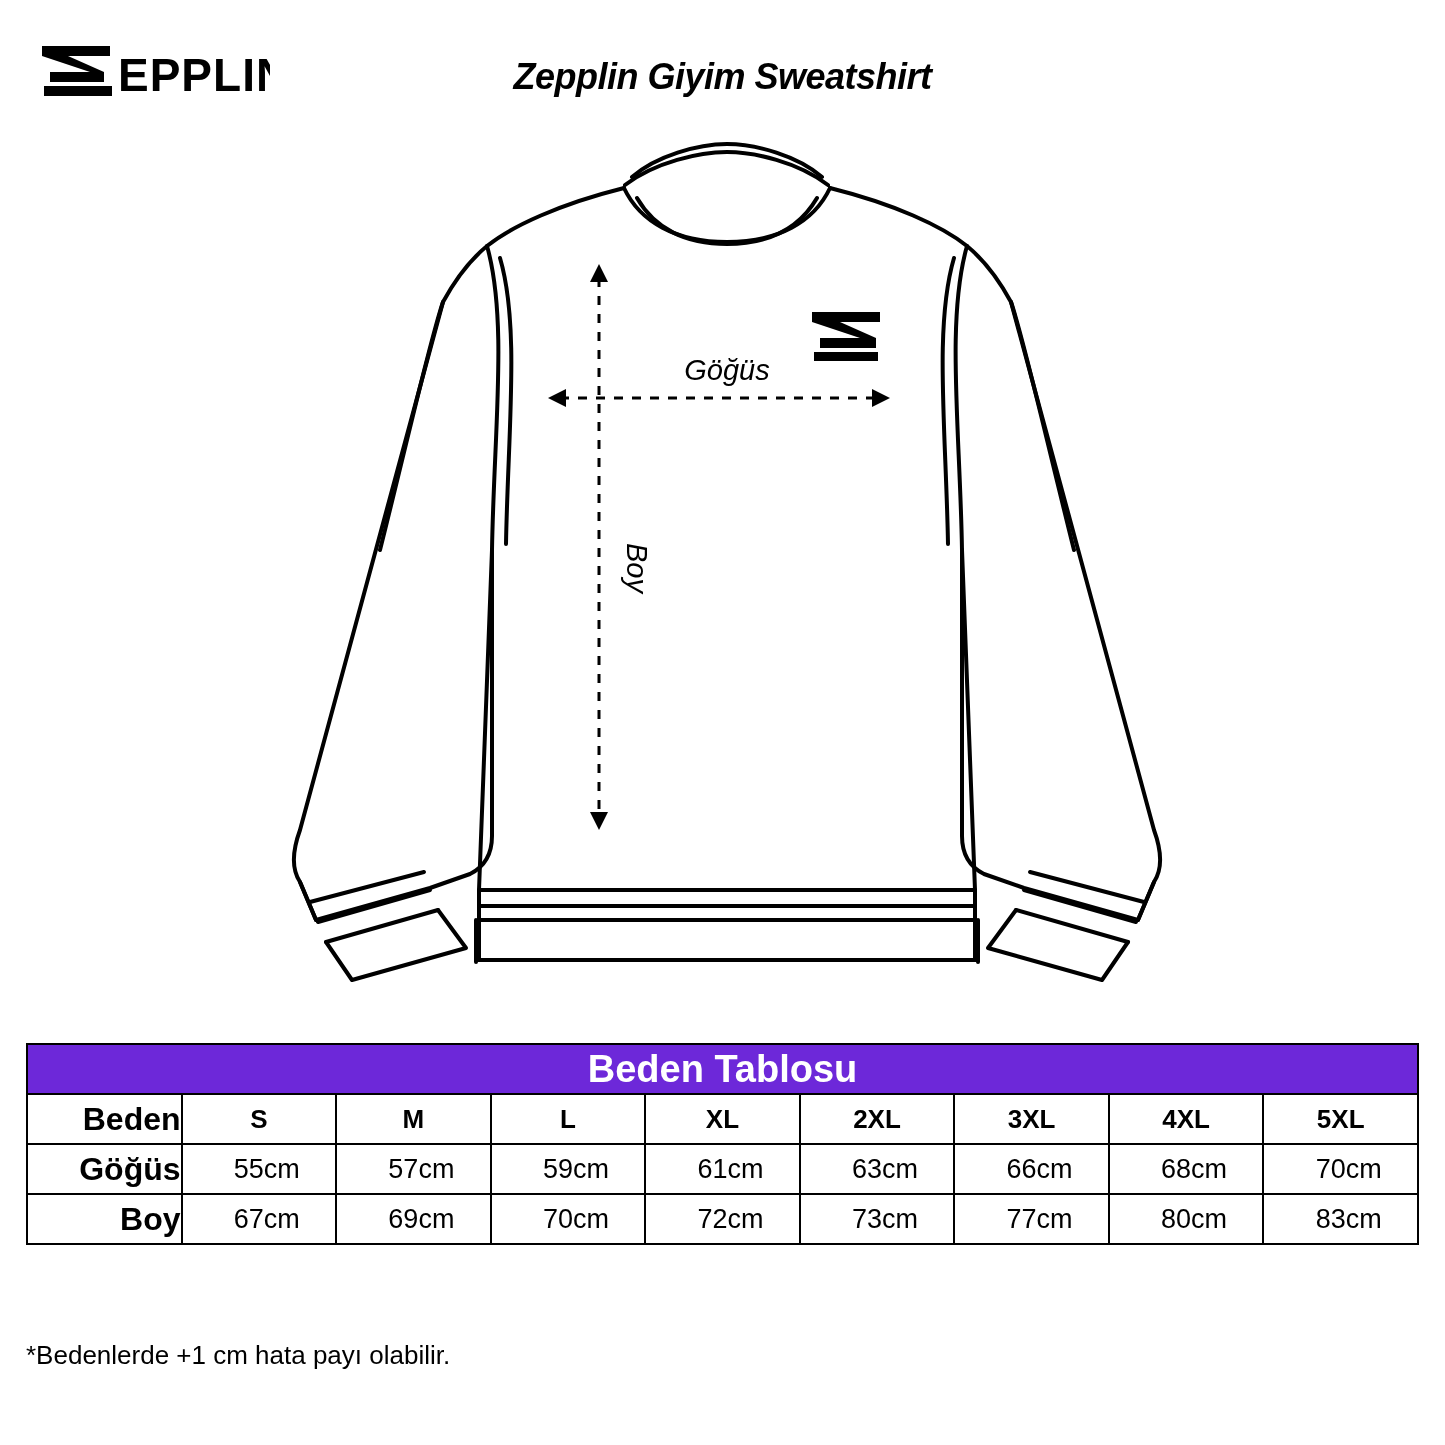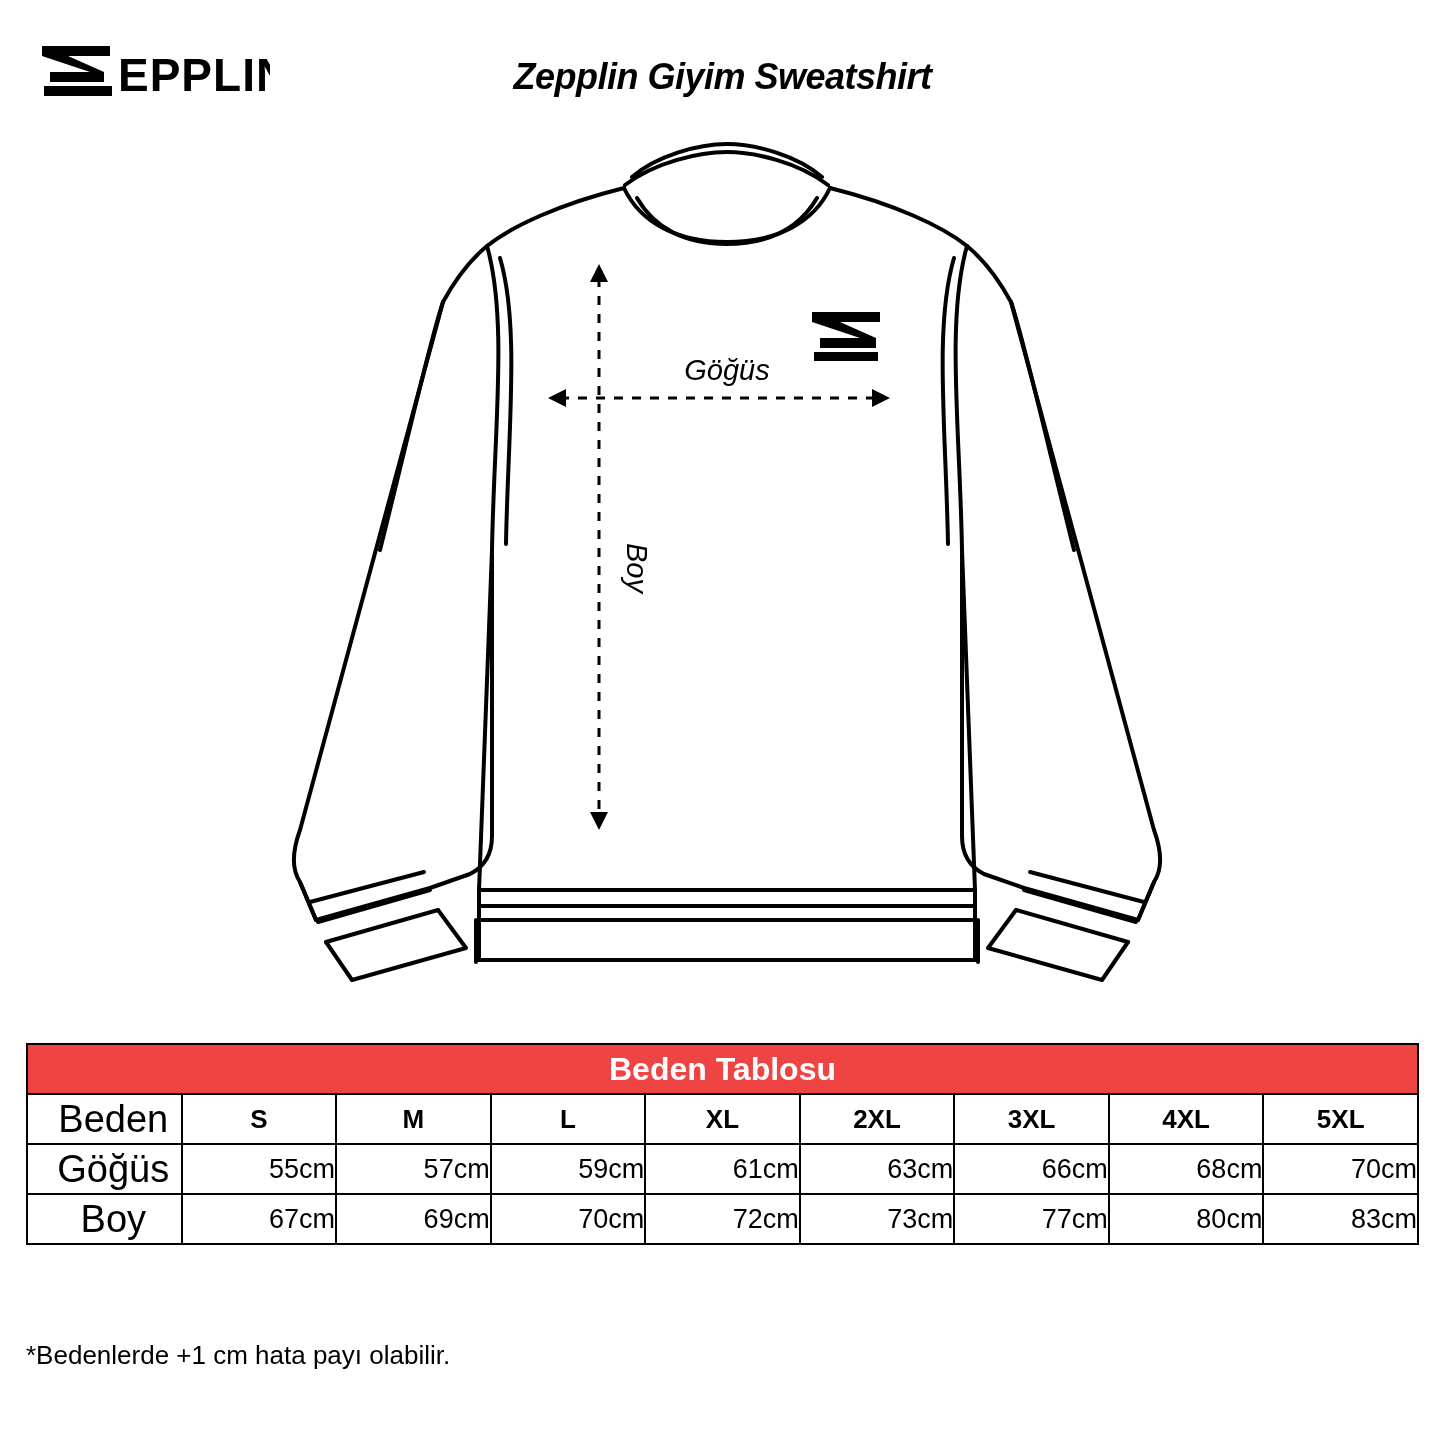--- a/index.html
+++ b/index.html
@@ -67,40 +67,40 @@
     border-collapse: collapse;
     width: 1393px;
     table-layout: fixed;
   }
   table.size-table td, table.size-table th {
     border: 2px solid #000000;
     padding: 0;
     height: 48px;
   }
   .tbl-title {
-    background: #ef4444;
+    background: #6d28d9;
     color: #ffffff;
     text-align: center;
+    font-size: 38px;
+    font-weight: 700;
+    height: 56px;
+  }
+  .row-head {
     font-size: 32px;
     font-weight: 700;
-    height: 56px;
-  }
-  .row-head {
-    font-size: 38px;
-    font-weight: 400;
     padding-left: 18px !important;
-    text-align: center;
+    text-align: right;
   }
   .col-head {
     text-align: center;
     font-size: 26px;
     font-weight: 700;
   }
   .cell {
-    text-align: right;
+    text-align: center;
     padding-left: 16px !important;
     font-size: 27px;
     font-weight: 400;
   }
   .note {
     position: absolute;
     left: 26px;
     top: 1292px;
     font-size: 26px;
     font-weight: 400;

